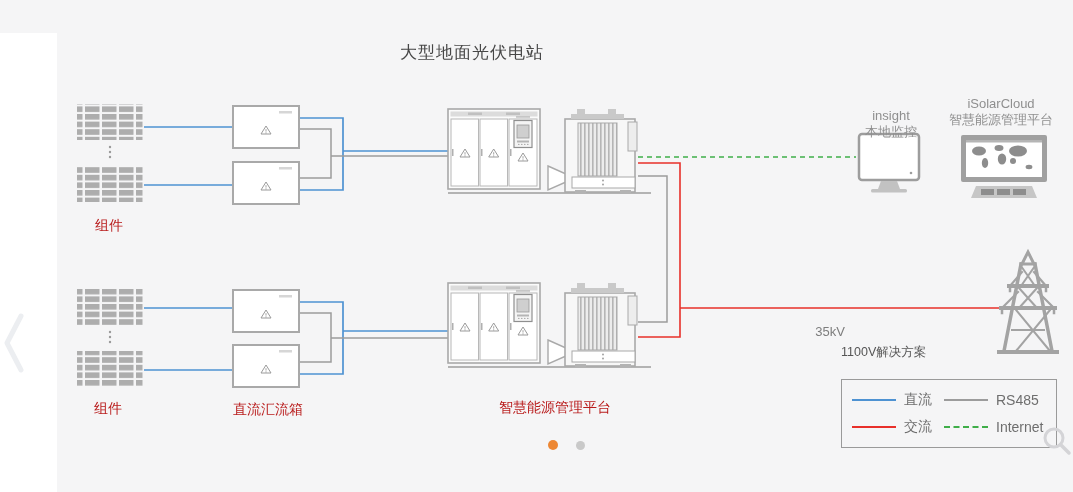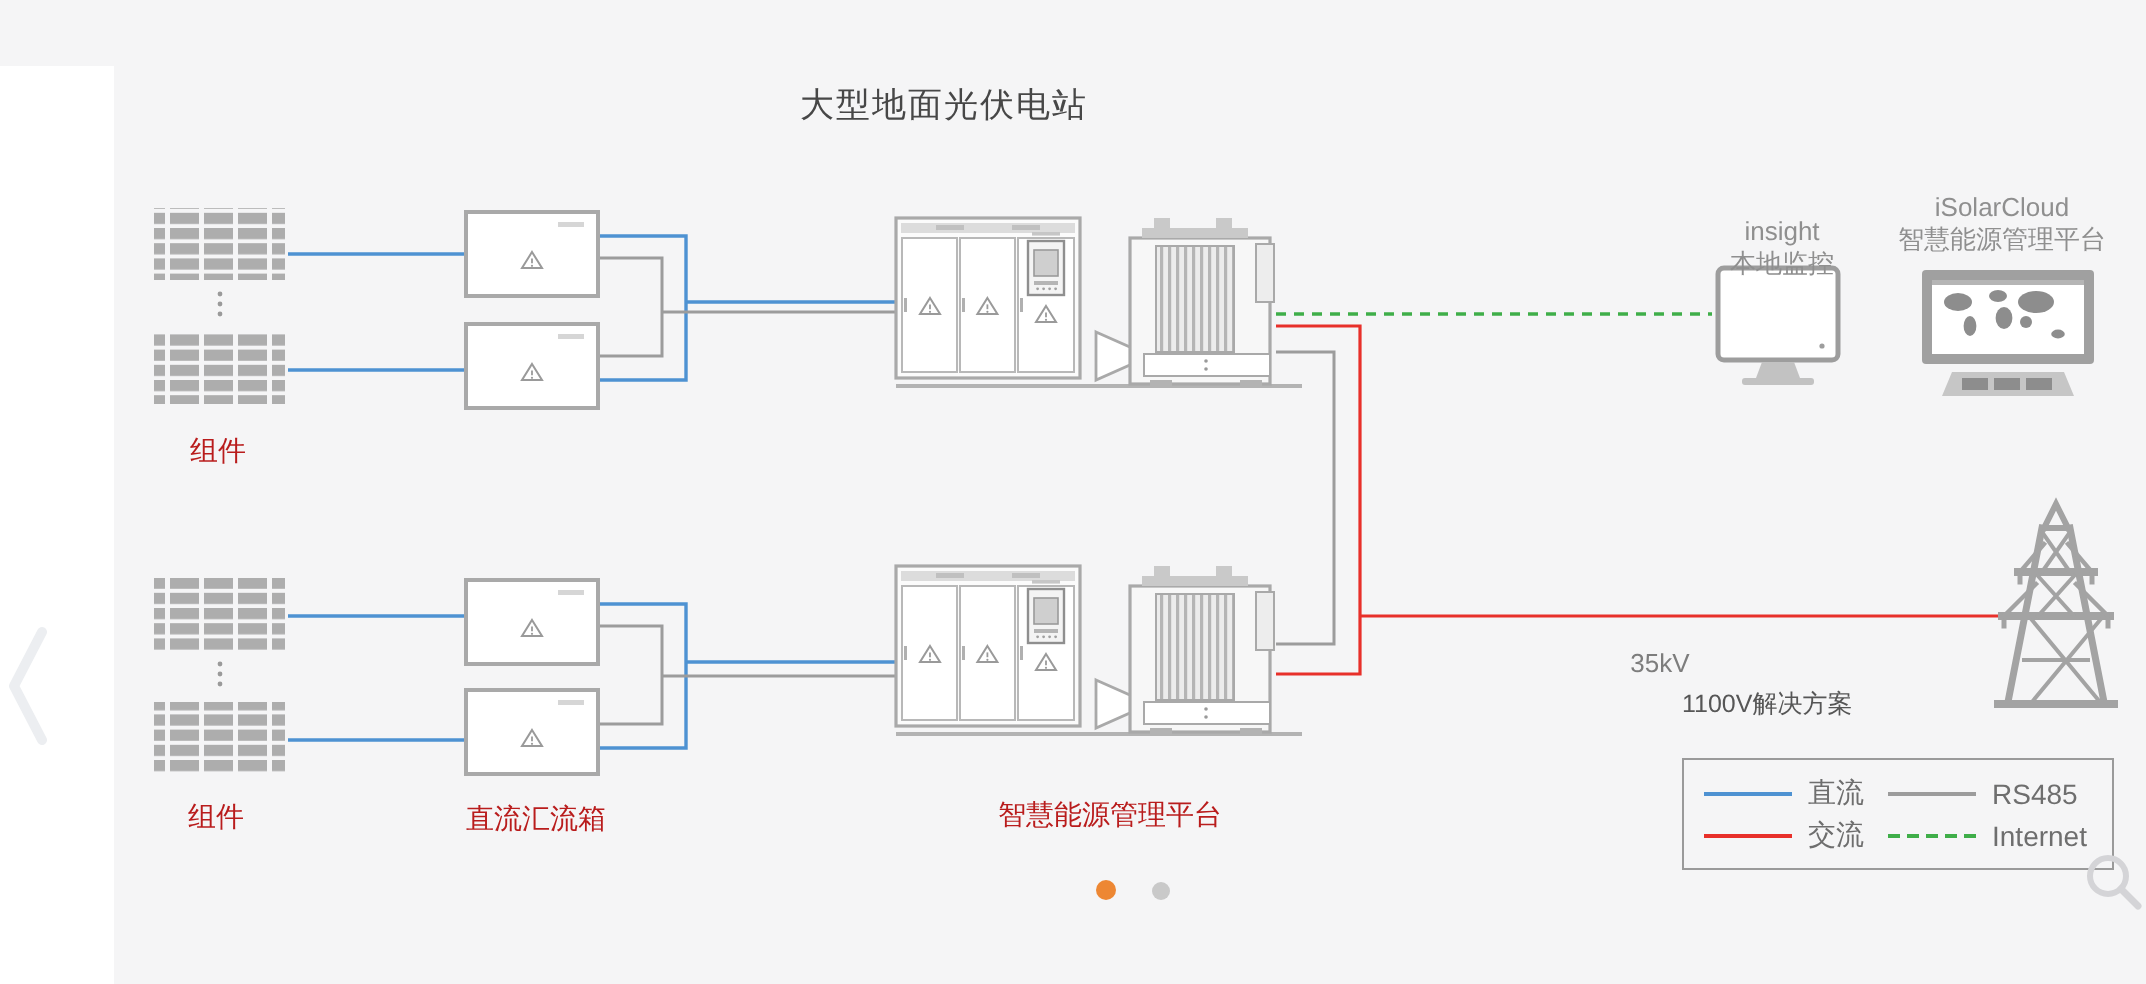--- a/index.html
+++ b/index.html
@@ -11,21 +11,21 @@
   }
   .side-panel{position:absolute;left:0;top:33px;width:57px;height:459px;background:#ffffff;}
   .abs{position:absolute;}
   .lbl{position:absolute;text-align:center;line-height:17px;font-size:14px;color:#b91c1c;}
   .title{position:absolute;left:400px;top:41px;width:340px;text-align:left;
          font-size:17px;color:#474747;letter-spacing:1px;}
   .two-line{font-size:13px;line-height:16px;color:#8f8f8f;}
   .kv{font-size:13px;color:#7d7d7d;}
   .legend-title{position:absolute;left:841px;top:344px;font-size:12.5px;color:#565656;}
   .legend-box{
-    position:absolute;left:841px;top:379px;width:216px;height:56px;
+    position:absolute;left:841px;top:379px;width:216px;height:69px;
     border:1.5px solid #9a9a9a;box-sizing:border-box;
     display:grid;grid-template-columns:92px 1fr;grid-auto-rows:1fr;
     align-items:center;padding:6px 0 6px 10px;background:transparent;
   }
   .legend-item{display:flex;align-items:center;gap:8px;font-size:14px;color:#6e6e6e;}
   .sw{width:44px;height:0;border-top:2px solid #9c9c9c;flex:0 0 44px;}
   .sw-dc{border-color:#4e92d2;}
   .sw-ac{border-color:#e8302a;}
   .sw-rs{border-color:#9c9c9c;}
   .sw-net{border-color:#3fae49;border-top-style:dashed;}

